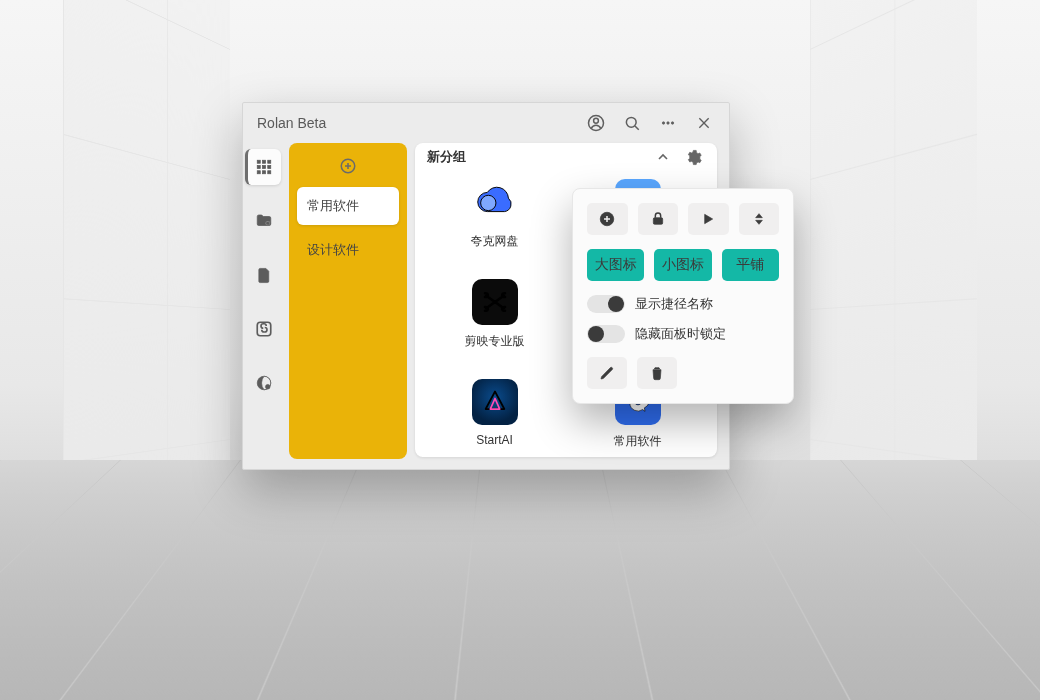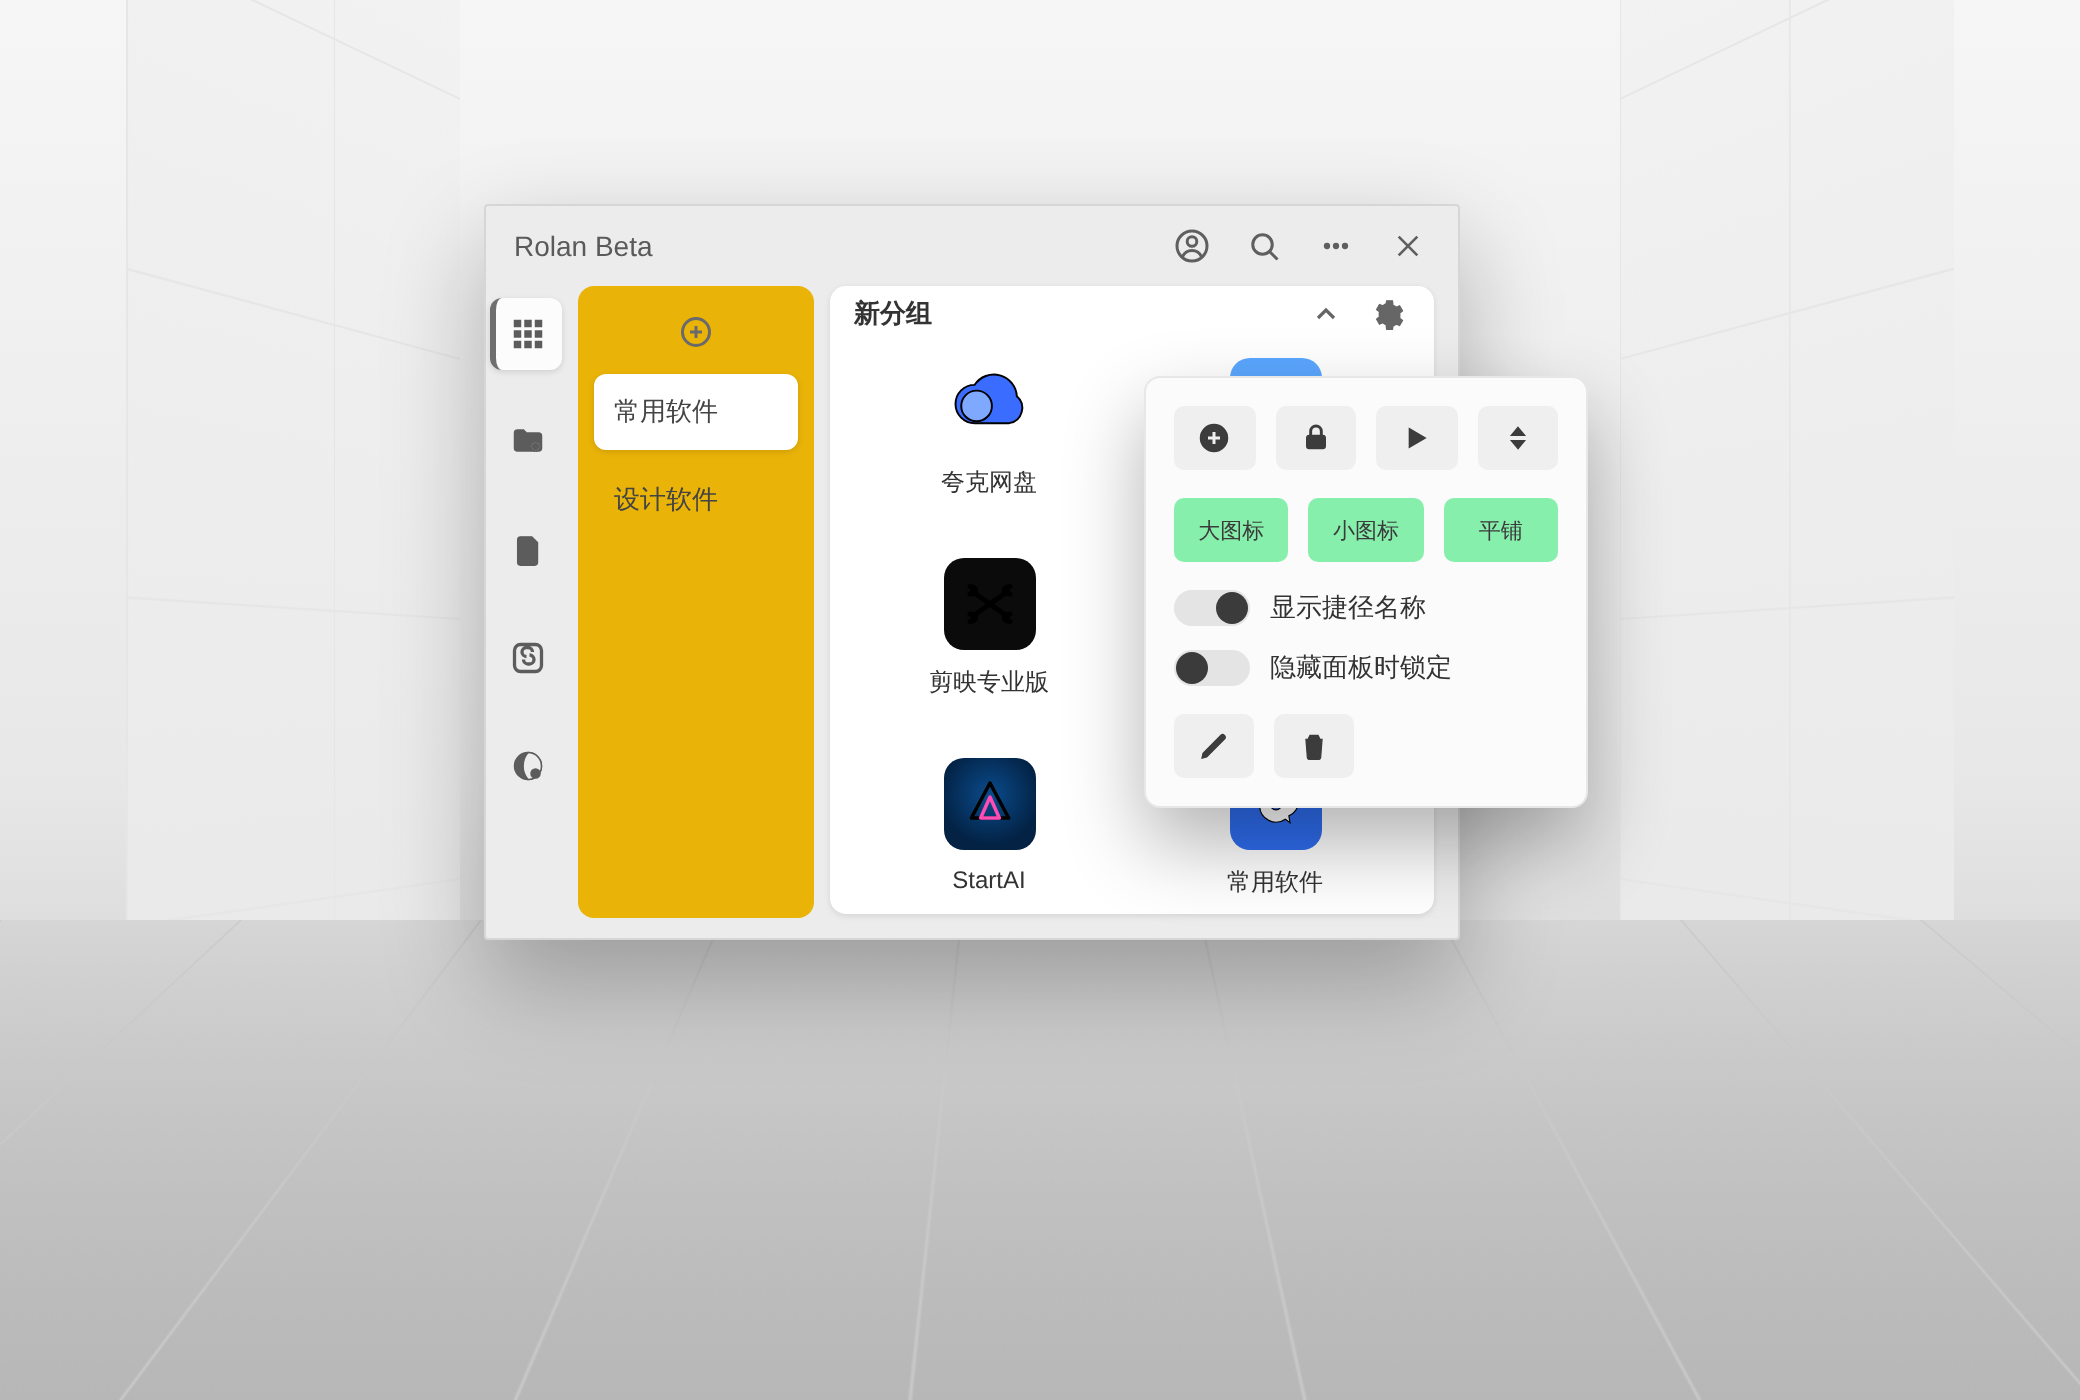--- a/index.html
+++ b/index.html
@@ -82,21 +82,21 @@
 
 .popover{
   position:absolute; left:572px; top:188px; width:222px;
   background:#fbfbfb; border:1px solid #e7e7e7; border-radius:8px;
   box-shadow:0 18px 40px rgba(0,0,0,.30);
   padding:14px; display:flex; flex-direction:column; gap:14px; z-index:5;
 }
 .row{ display:flex; gap:10px; }
 .btn-sq{ width:40px; height:32px; background:#f0efef; border-radius:5px; display:flex; align-items:center; justify-content:center; color:#3c3c3c; }
 .btn-sq.auto{ flex:1; }
-.btn-chip{ flex:1; height:32px; background:#86efac; border-radius:5px; display:flex; align-items:center; justify-content:center; font-size:11px; color:#3b3b3b; }
+.btn-chip{ flex:1; height:32px; background:#14b8a6; border-radius:5px; display:flex; align-items:center; justify-content:center; font-size:14px; color:#3b3b3b; }
 
 .toggle-row{ display:flex; align-items:flex-end; gap:10px; font-size:13px; color:#333; }
 .switch{ position:relative; width:38px; height:18px; background:#e4e4e4; border-radius:10px; }
 .switch .knob{ position:absolute; top:1px; width:16px; height:16px; background:#3b3b3b; border-radius:50%; }
 .switch.on .knob{ right:1px; }
 .switch.off .knob{ left:1px; }
 
 svg{ stroke:currentColor; }
 </style>
 </head>

